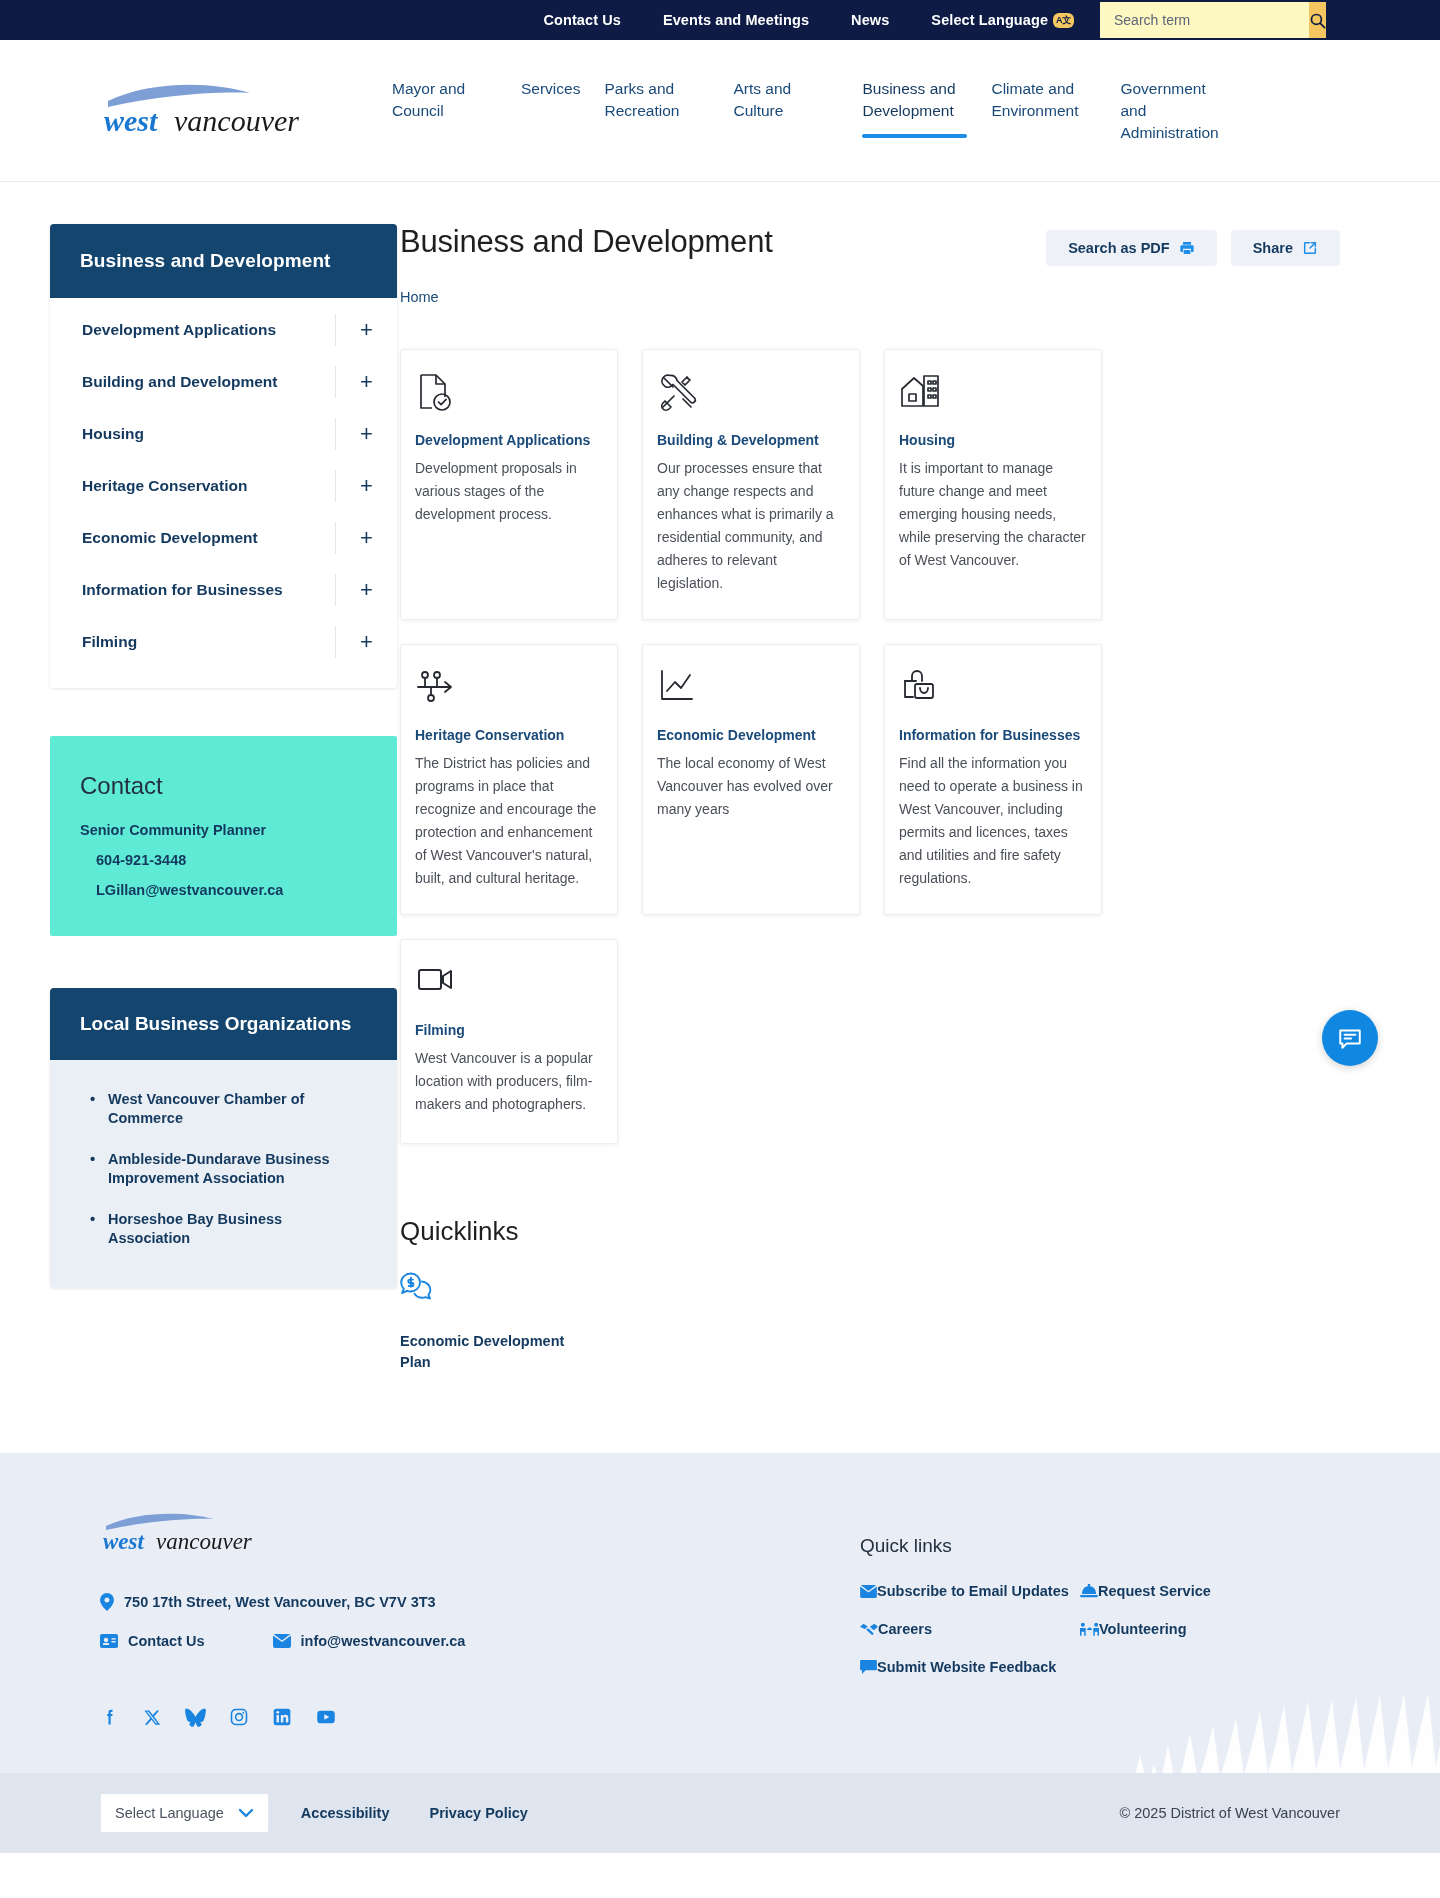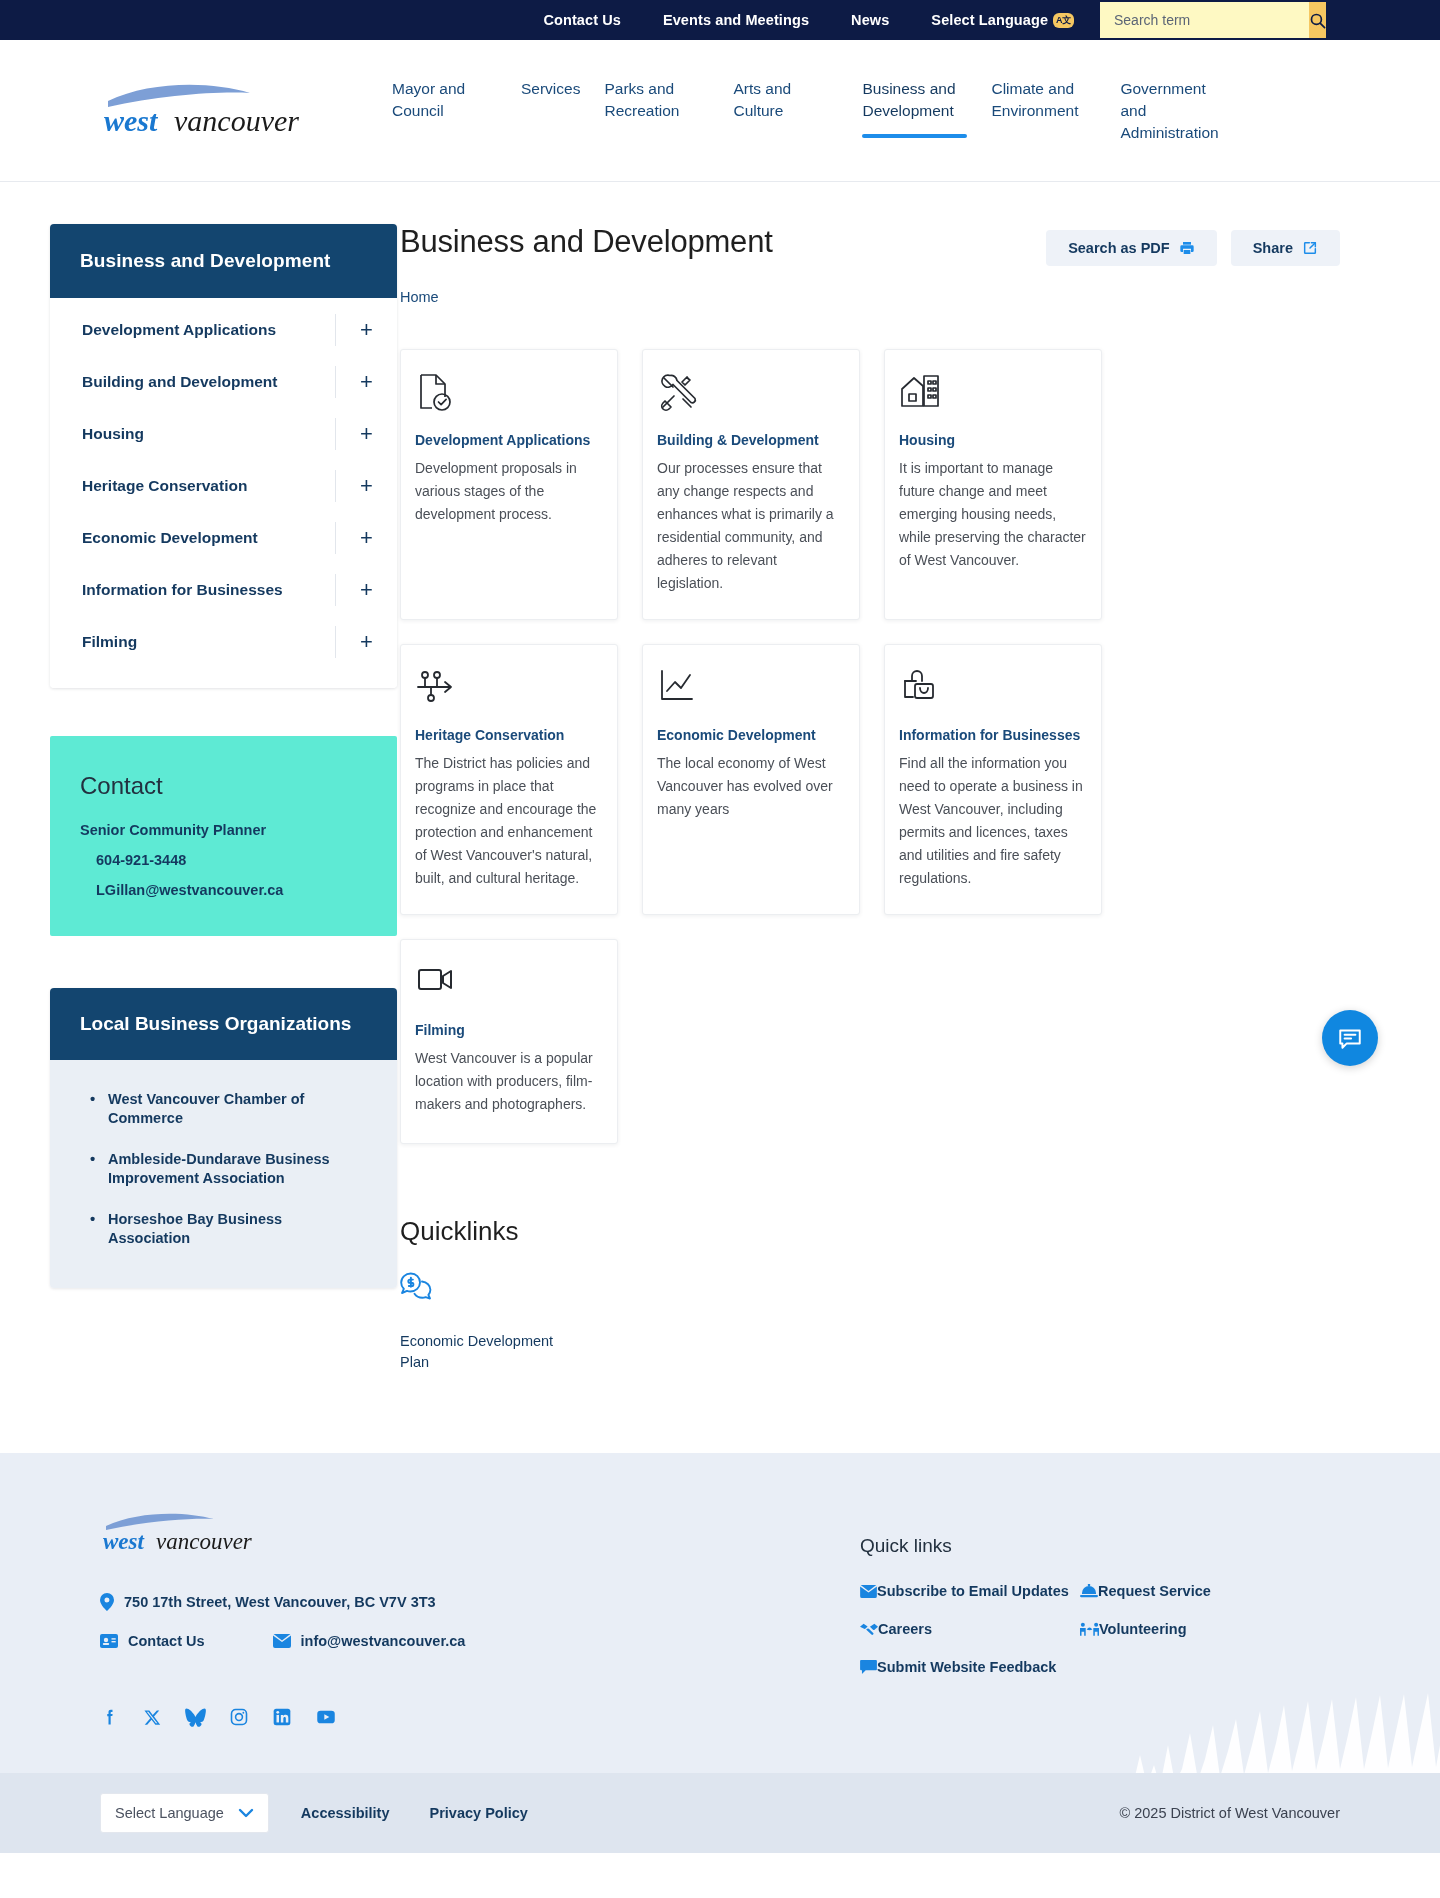--- a/index.html
+++ b/index.html
@@ -300,21 +300,21 @@
     font-size: 26px;
     font-weight: 400;
     color: #1f1f1f;
     margin-bottom: 24px;
   }
   .ql-item { width: 180px; }
   .ql-item .ql-icon { margin-bottom: 16px; }
   .ql-item a {
     font-size: 14.5px;
     color: #14395f;
-    font-weight: 400;
+    font-weight: 700;
     line-height: 21px;
     text-decoration: none;
     display: block;
     margin-top: 24px;
   }
 
   
   .chat-fab {
     position: absolute;
     right: 62px;

